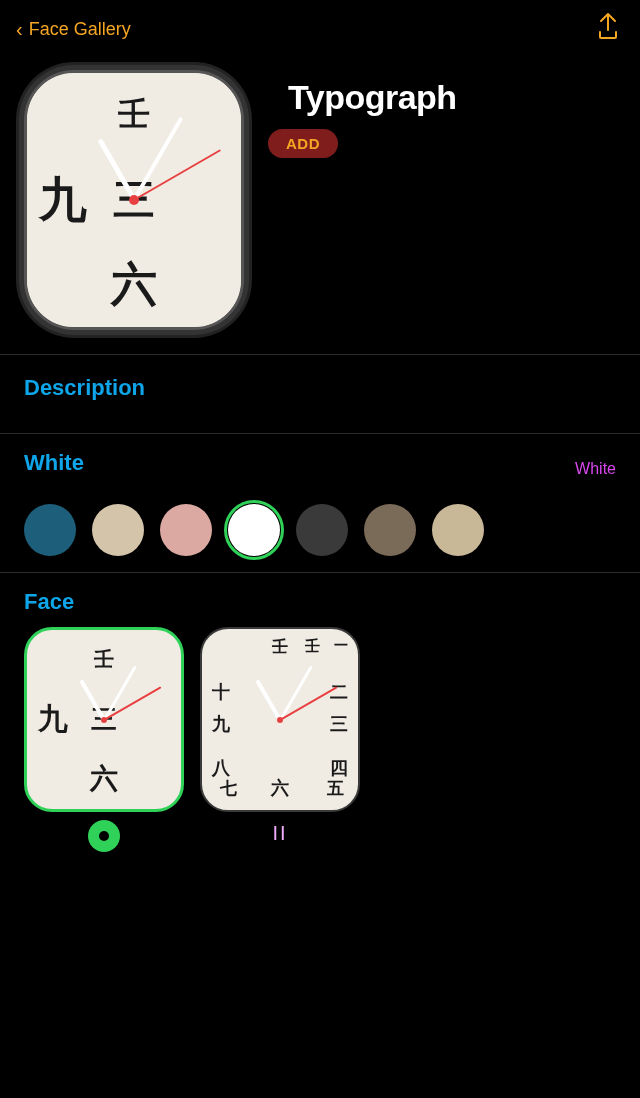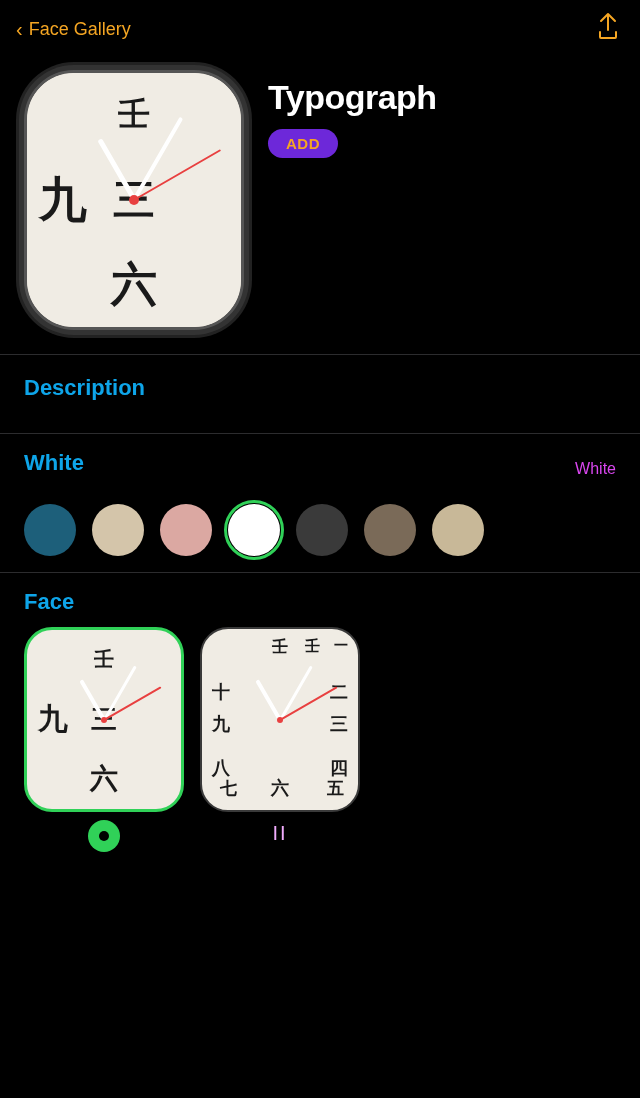--- a/index.html
+++ b/index.html
@@ -151,24 +151,25 @@
       padding-top: 8px;
       display: flex;
       flex-direction: column;
       gap: 12px;
     }
     .watch-title {
       font-size: 34px;
       font-weight: 700;
       color: #fff;
       letter-spacing: -0.5px;
+      margin-left: 20px;
     }
     .add-btn {
       display: inline-block;
-      background: #6d28d9;
+      background: #7f1d1d;
       color: #f5a623;
       font-size: 15px;
       font-weight: 600;
       padding: 6px 18px;
       border-radius: 20px;
       letter-spacing: 0.5px;
       cursor: pointer;
       width: fit-content;
     }
 

